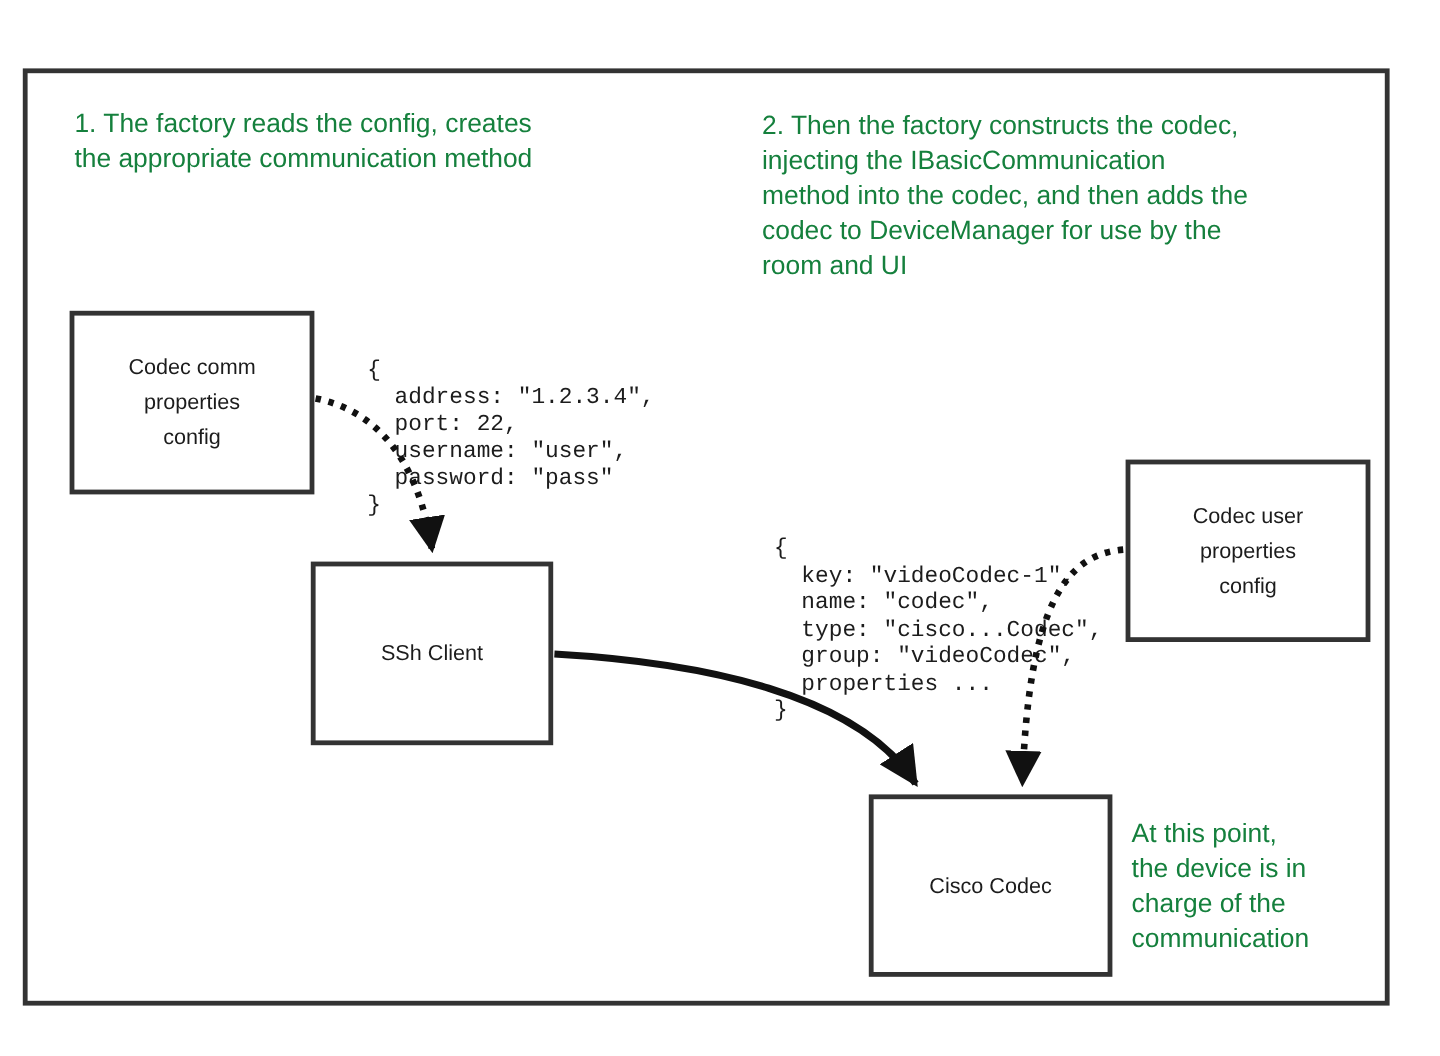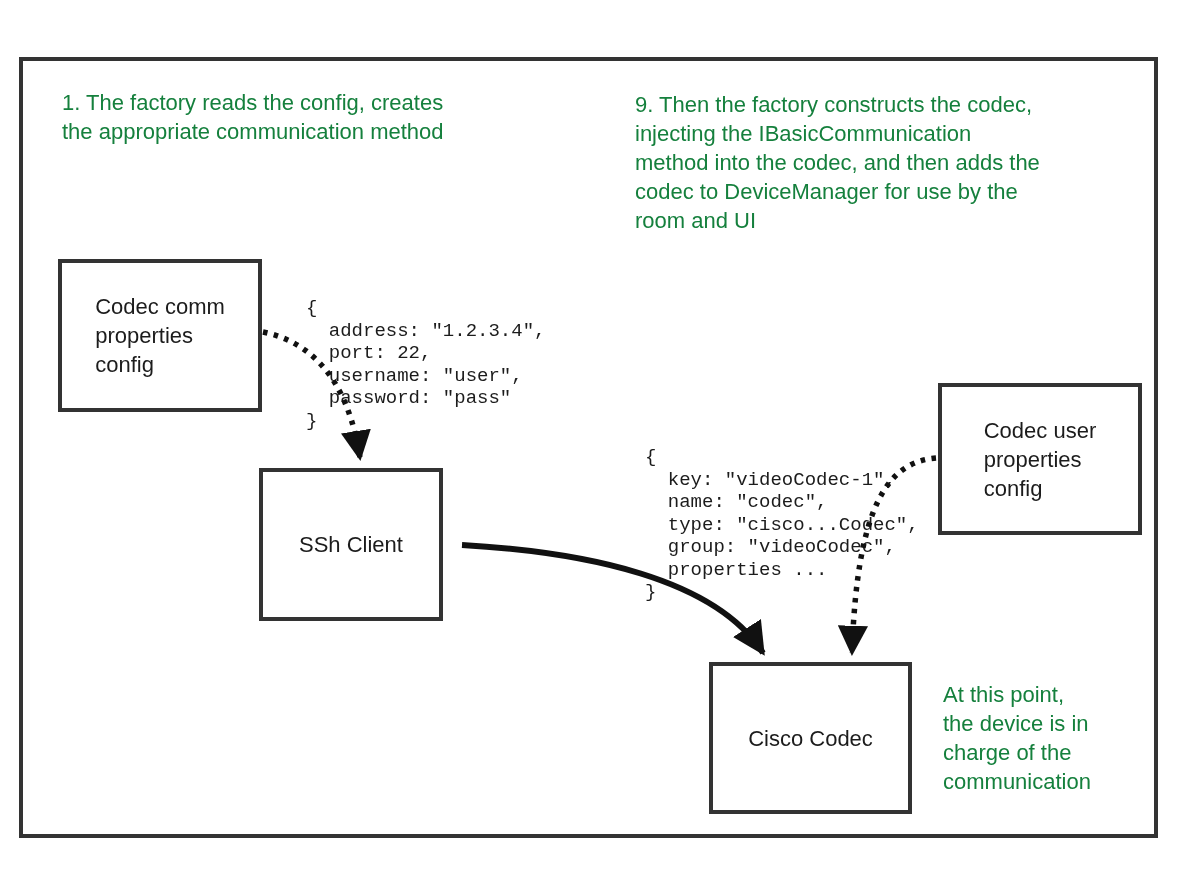--- a/index.html
+++ b/index.html
@@ -36,31 +36,31 @@
   #note-step2 { left: 635px; top: 90px;  width: 500px; }
   #note-endpoint { left: 943px; top: 680px; width: 230px; }
   .box {
     position: absolute;
     border: 4px solid #333333;
     background: #ffffff;
     box-sizing: border-box;
     display: flex;
     align-items: center;
     justify-content: center;
-    text-align: left;
+    text-align: center;
     color: #1c1c1c;
-    font-size: 22px;
+    font-size: 18px;
     line-height: 29px;
     white-space: pre-line;
     z-index: 2;
   }
   #box-codec-comm  { left: 58px;  top: 259px; width: 204px; height: 153px; }
-  #box-ssh-client  { left: 259px; top: 468px; width: 184px; height: 153px; }
+  #box-ssh-client  { left: 259px; top: 468px; width: 202px; height: 153px; }
   #box-codec-other { left: 938px; top: 383px; width: 204px; height: 152px; }
-  #box-cisco-codec { left: 709px; top: 662px; width: 203px; height: 152px; }
+  #box-cisco-codec { left: 724px; top: 662px; width: 203px; height: 152px; }
   .code {
     position: absolute;
     margin: 0;
     font-family: "Liberation Mono", monospace;
     font-size: 19px;
     line-height: 22.5px;
     color: #1c1c1c;
     white-space: pre;
     z-index: 1;
   }
@@ -89,21 +89,21 @@
 </head>
 <body>
 
 <div class="canvas">
 
   <div class="outer-border"></div>
 
   <div class="note" id="note-step1">1. The factory reads the config, creates
 the appropriate communication method</div>
 
-  <div class="note" id="note-step2">9. Then the factory constructs the codec,
+  <div class="note" id="note-step2">2. Then the factory constructs the codec,
 injecting the IBasicCommunication
 method into the codec, and then adds the
 codec to DeviceManager for use by the
 room and UI</div>
 
   <pre class="code" id="code-comm-properties">{
   address: "1.2.3.4",
   port: 22,
   username: "user",
   password: "pass"

